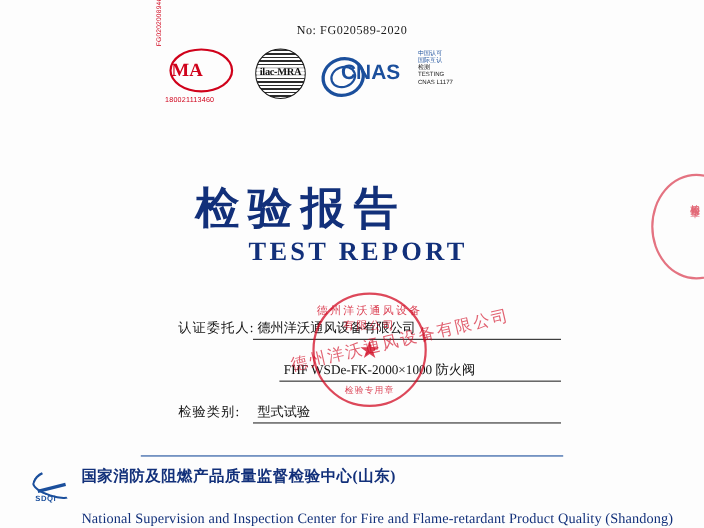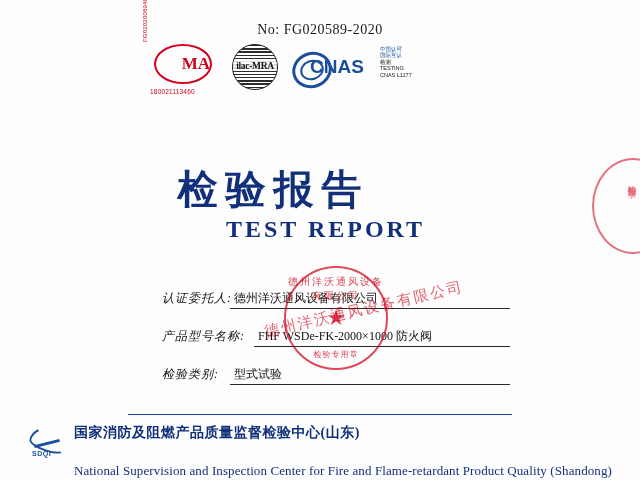--- a/index.html
+++ b/index.html
@@ -22,21 +22,21 @@
     background: #fdfdfd;
   }
 
   
   .doc-no {
     position: absolute;
     top: 22px;
     left: 0;
     width: 640px;
     text-align: center;
-    font-size: 14px;
+    font-size: 11px;
     letter-spacing: 0.5px;
     color: #1a1a1a;
     font-family: "Liberation Serif", serif;
   }
 
   
   .logo-row {
     position: absolute;
     top: 44px;
     left: 140px;
@@ -51,21 +51,21 @@
 
   
   .logo-cma { left: 14px; }
   .cma-oval {
     width: 58px;
     height: 40px;
     border: 2.5px solid #d0021b;
     border-radius: 50%;
     display: flex;
     align-items: center;
-    justify-content: flex-end;
+    justify-content: flex-start;
     box-sizing: border-box;
   }
   .cma-oval span {
     color: #d0021b;
     font-weight: bold;
     font-size: 17px;
     font-family: "Liberation Serif", serif;
     letter-spacing: 0px;
   }
   .cma-side {
@@ -252,21 +252,20 @@
   }
   .field-label {
     position: absolute;
     left: 0;
     top: 2px;
     font-size: 12px;
     letter-spacing: 1px;
     color: #111;
     font-family: "Liberation Serif", serif;
     white-space: nowrap;
-    font-style: italic;
   }
   .field-value {
     position: absolute;
     left: 72px;
     top: 2px;
     font-size: 12px;
     color: #111;
     font-family: "Liberation Serif", serif;
     white-space: nowrap;
   }
@@ -488,21 +487,20 @@
 
   <div class="fields">
 
     <div class="field-row">
       <div class="field-label">认证委托人:</div>
       <div class="field-value">德州洋沃通风设备有限公司</div>
       <div class="field-line"></div>
     </div>
 
     <div class="field-row">
-      <div class="field-label">产品型号名称:</div>
       <div class="field-value" style="left:96px">FHF WSDe-FK-2000×1000 防火阀</div>
       <div class="field-line" style="left:92px"></div>
     </div>
 
     <div class="field-row">
       <div class="field-label">检验类别:</div>
       <div class="field-value" style="left:72px">型式试验</div>
       <div class="field-line" style="left:68px"></div>
     </div>
 

